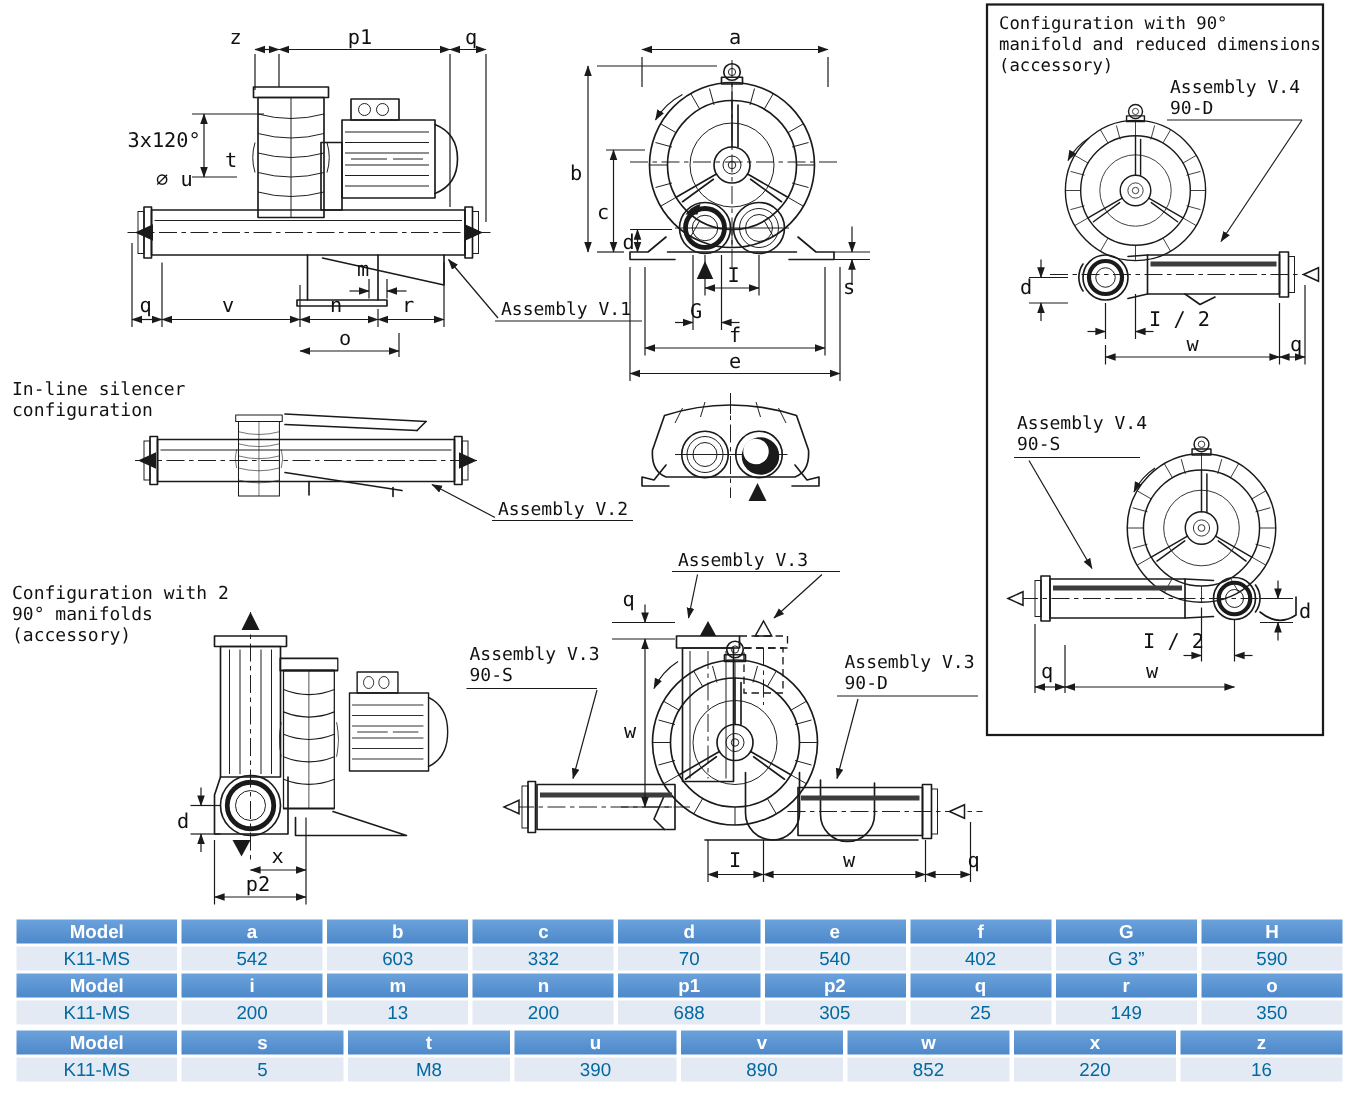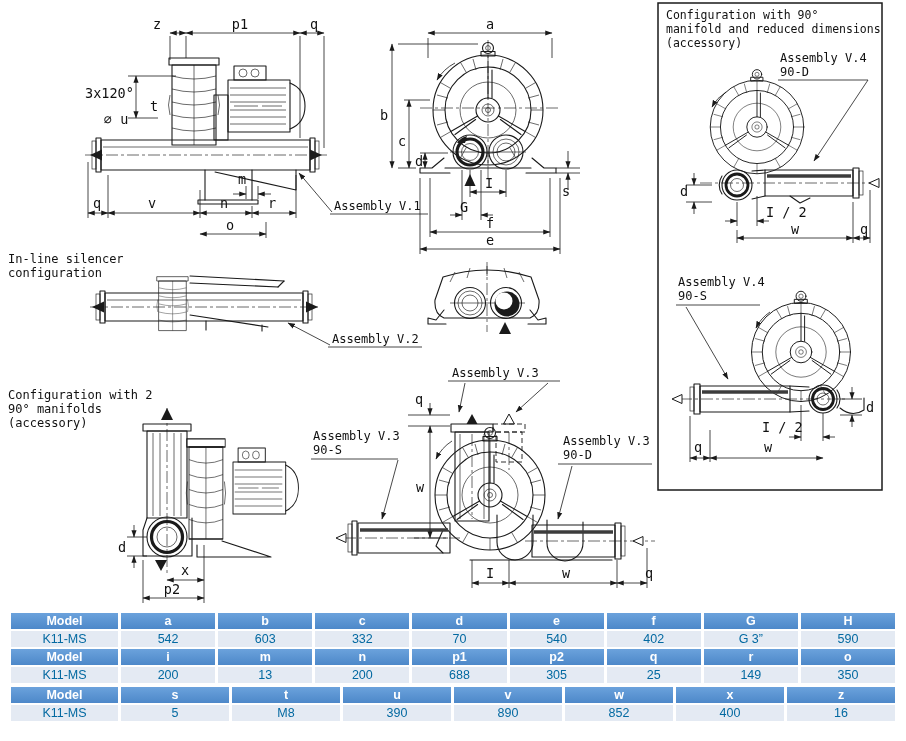--- a/index.html
+++ b/index.html
@@ -578,20 +578,20 @@
       <th>x</th>
       <th>z</th>
     </tr>
     <tr>
       <td>K11-MS</td>
       <td>5</td>
       <td>M8</td>
       <td>390</td>
       <td>890</td>
       <td>852</td>
-      <td>400</td>
+      <td>220</td>
       <td>16</td>
     </tr>
   </tbody>
       </table>
 </div>
 
 </div>
 
 </body></html>

